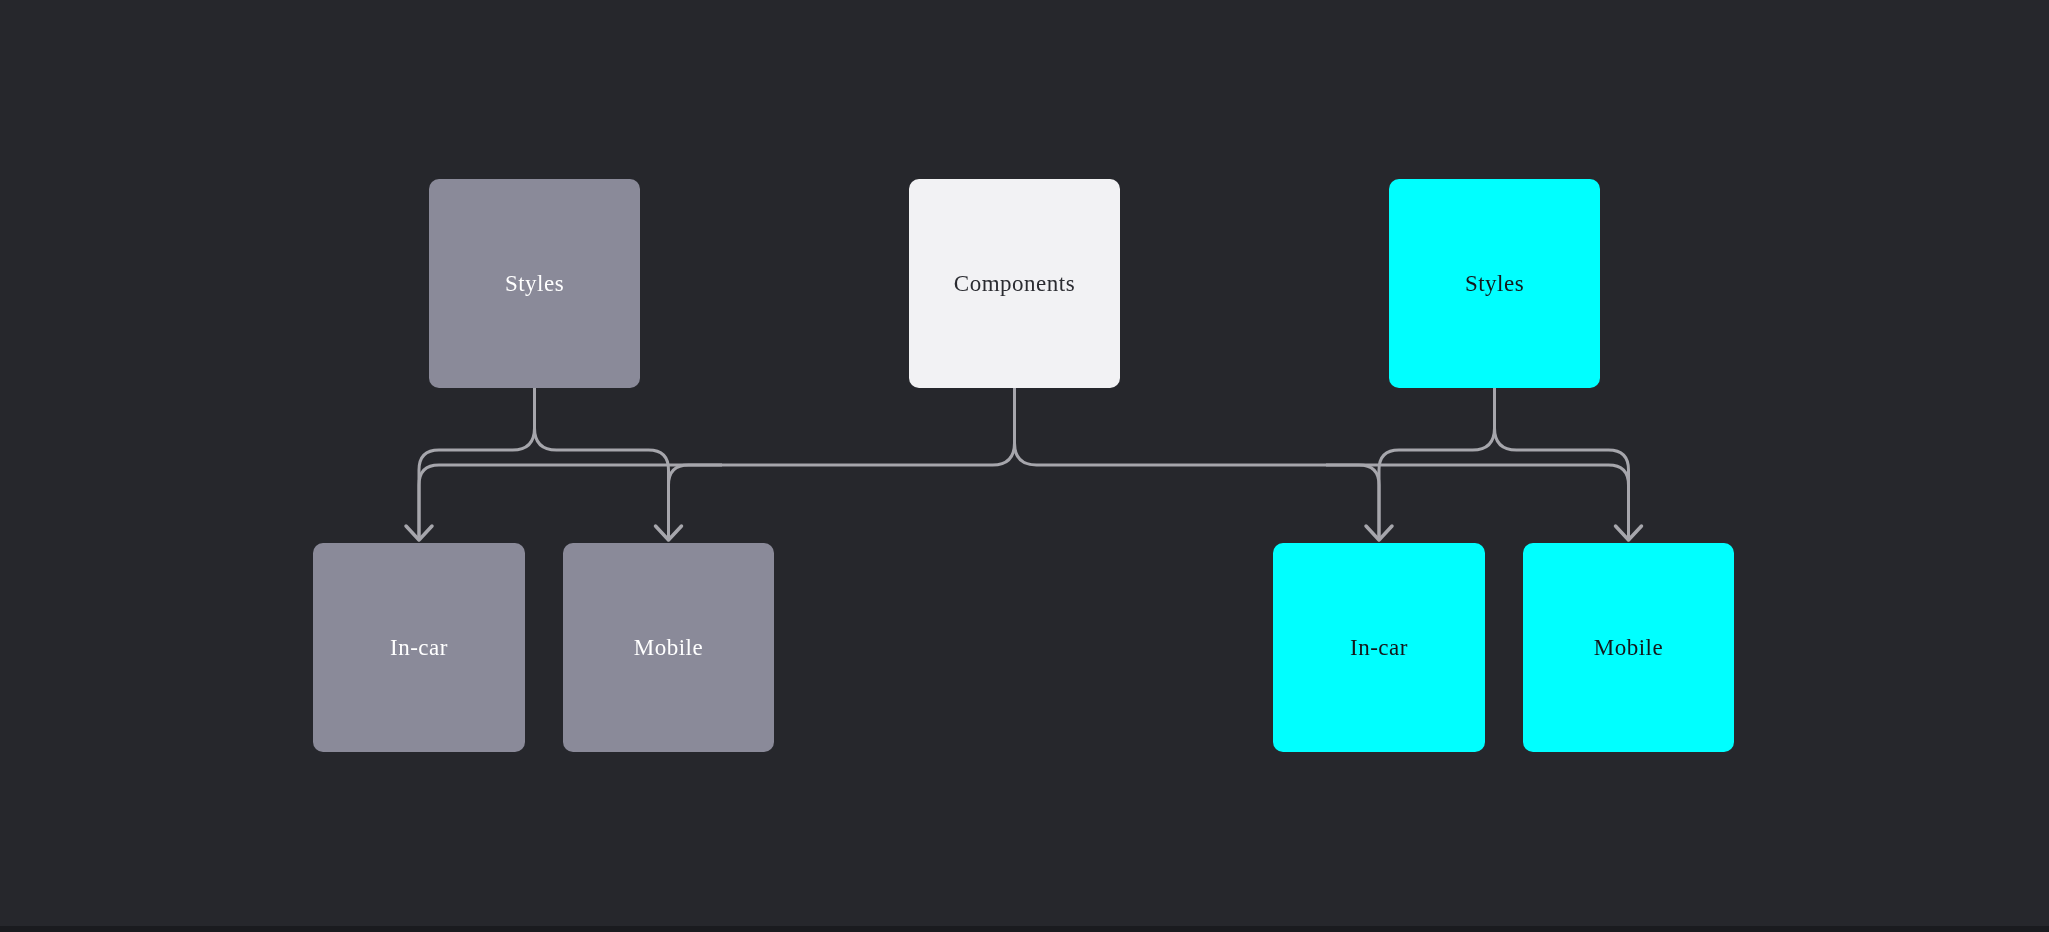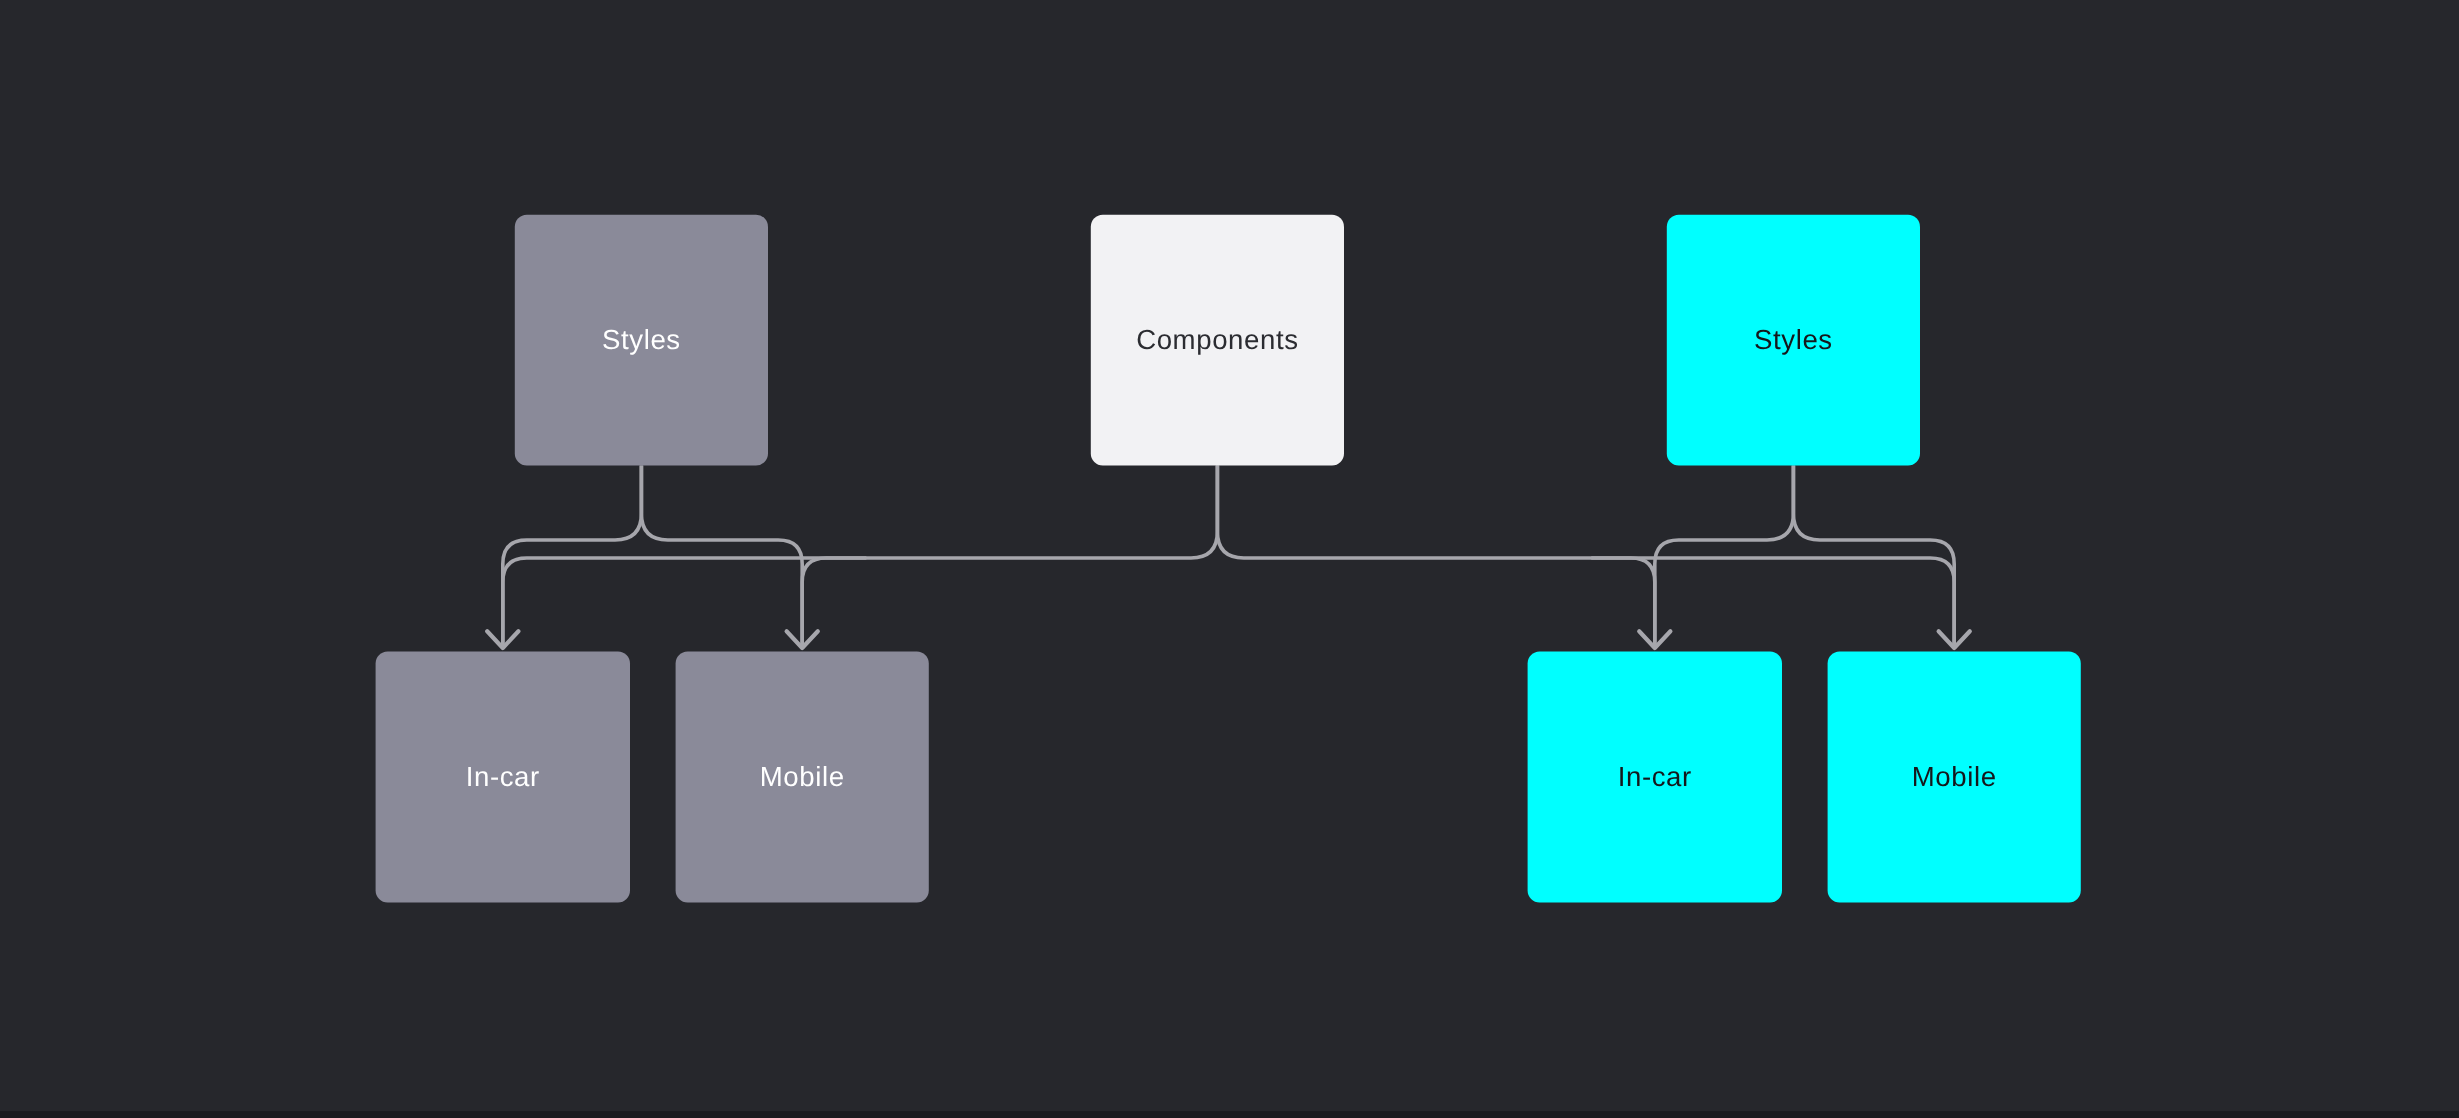--- a/index.html
+++ b/index.html
@@ -12,21 +12,21 @@
     --text-dark:#2B2C31;
     --text-on-cyan:#15171B;
     --edge-strip:#1A1B1F;
   }
   html,body{margin:0;padding:0;background:var(--bg);}
   .canvas{
     position:relative;
     width:2049px;height:932px;
     background:var(--bg);
     overflow:hidden;
-    font-family:Liberation Sans, sans-serif;
+    font-family:Liberation Serif, serif;
   }
   .edges-svg{position:absolute;left:0;top:0;width:2049px;height:932px;}
   .edges-svg path{fill:none;stroke:var(--connector);stroke-width:3;}
   .edges-svg path.arrowhead{stroke-width:3.5;stroke-linecap:round;stroke-linejoin:round;}
   .node{
     position:absolute;
     width:211px;height:209px;
     border-radius:10px;
     display:flex;align-items:center;justify-content:center;
     font-size:23px;

